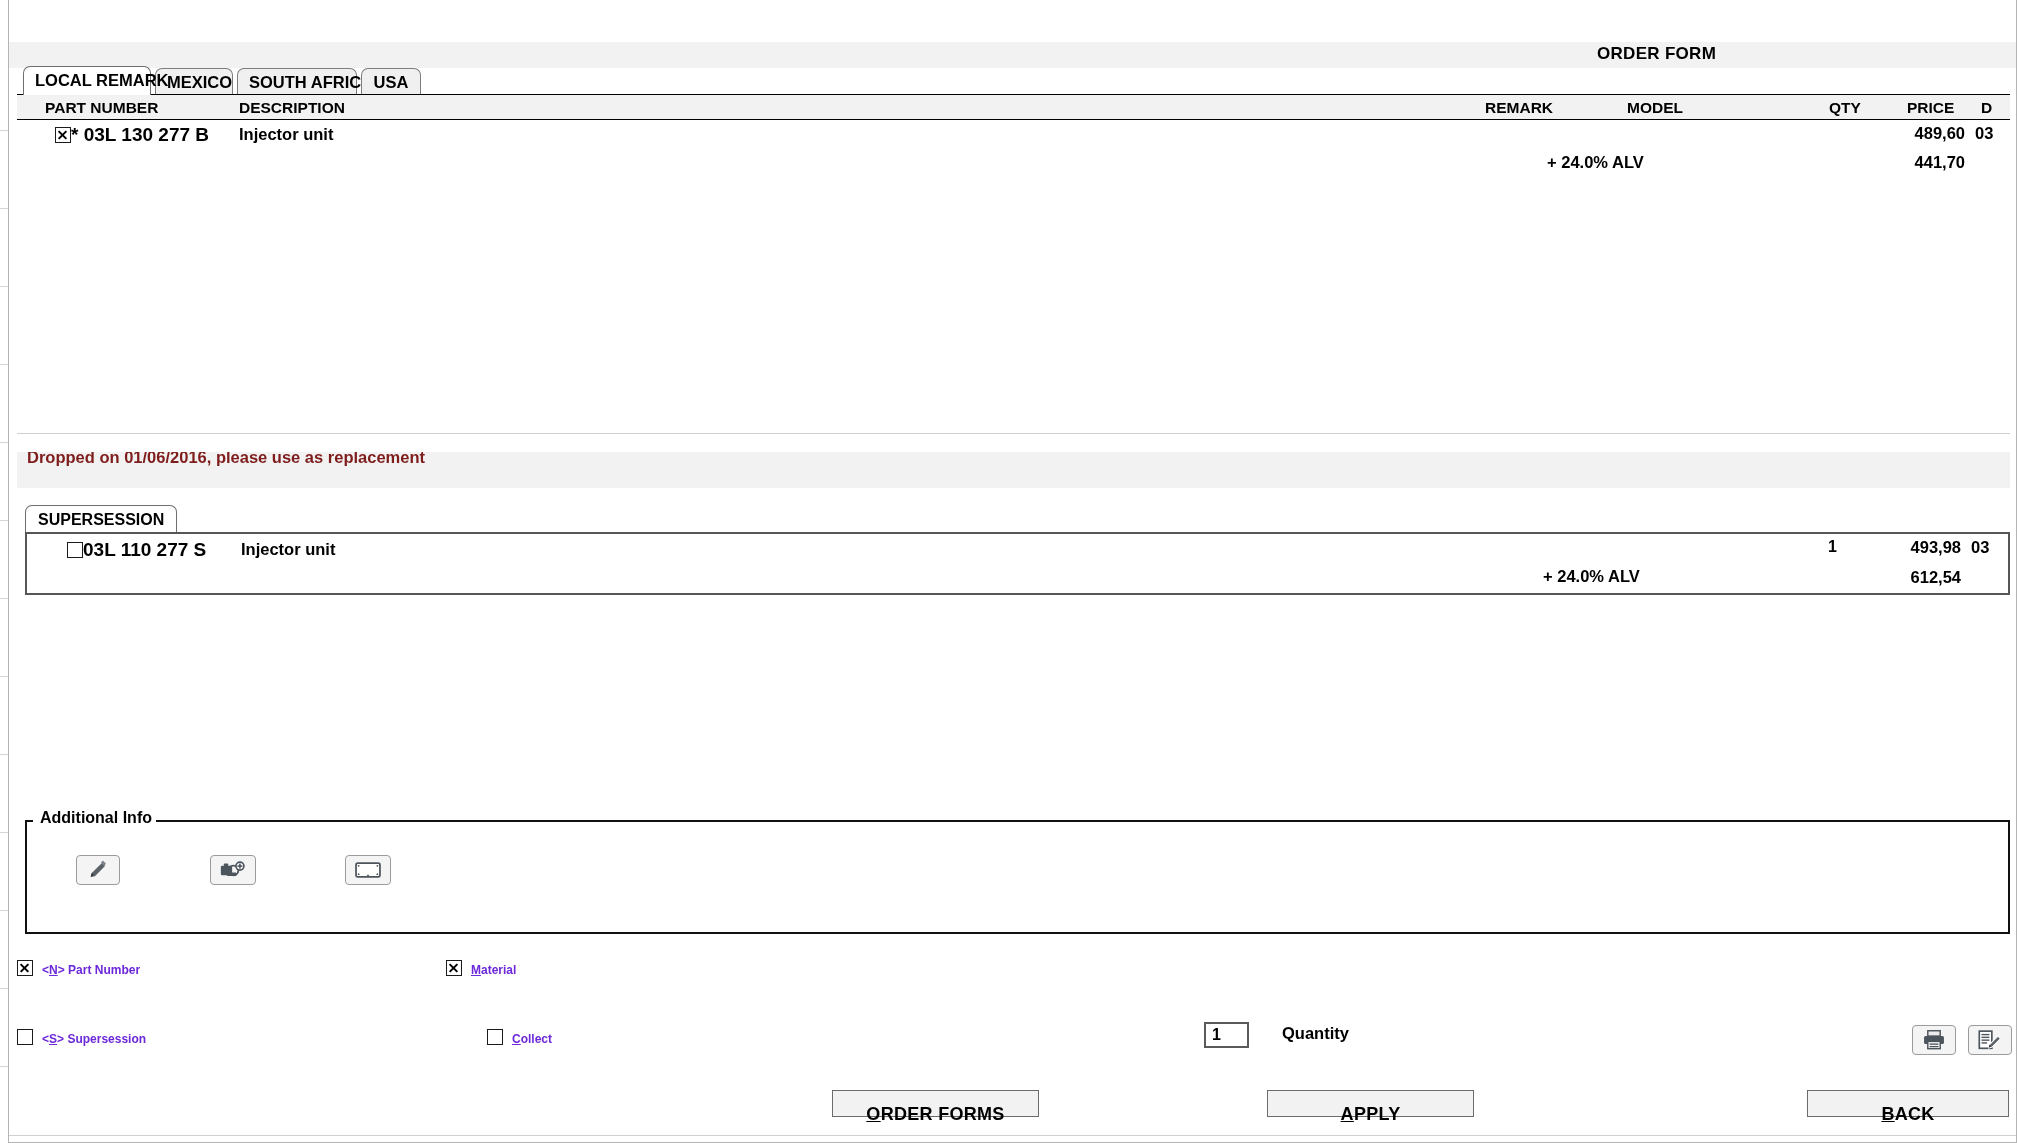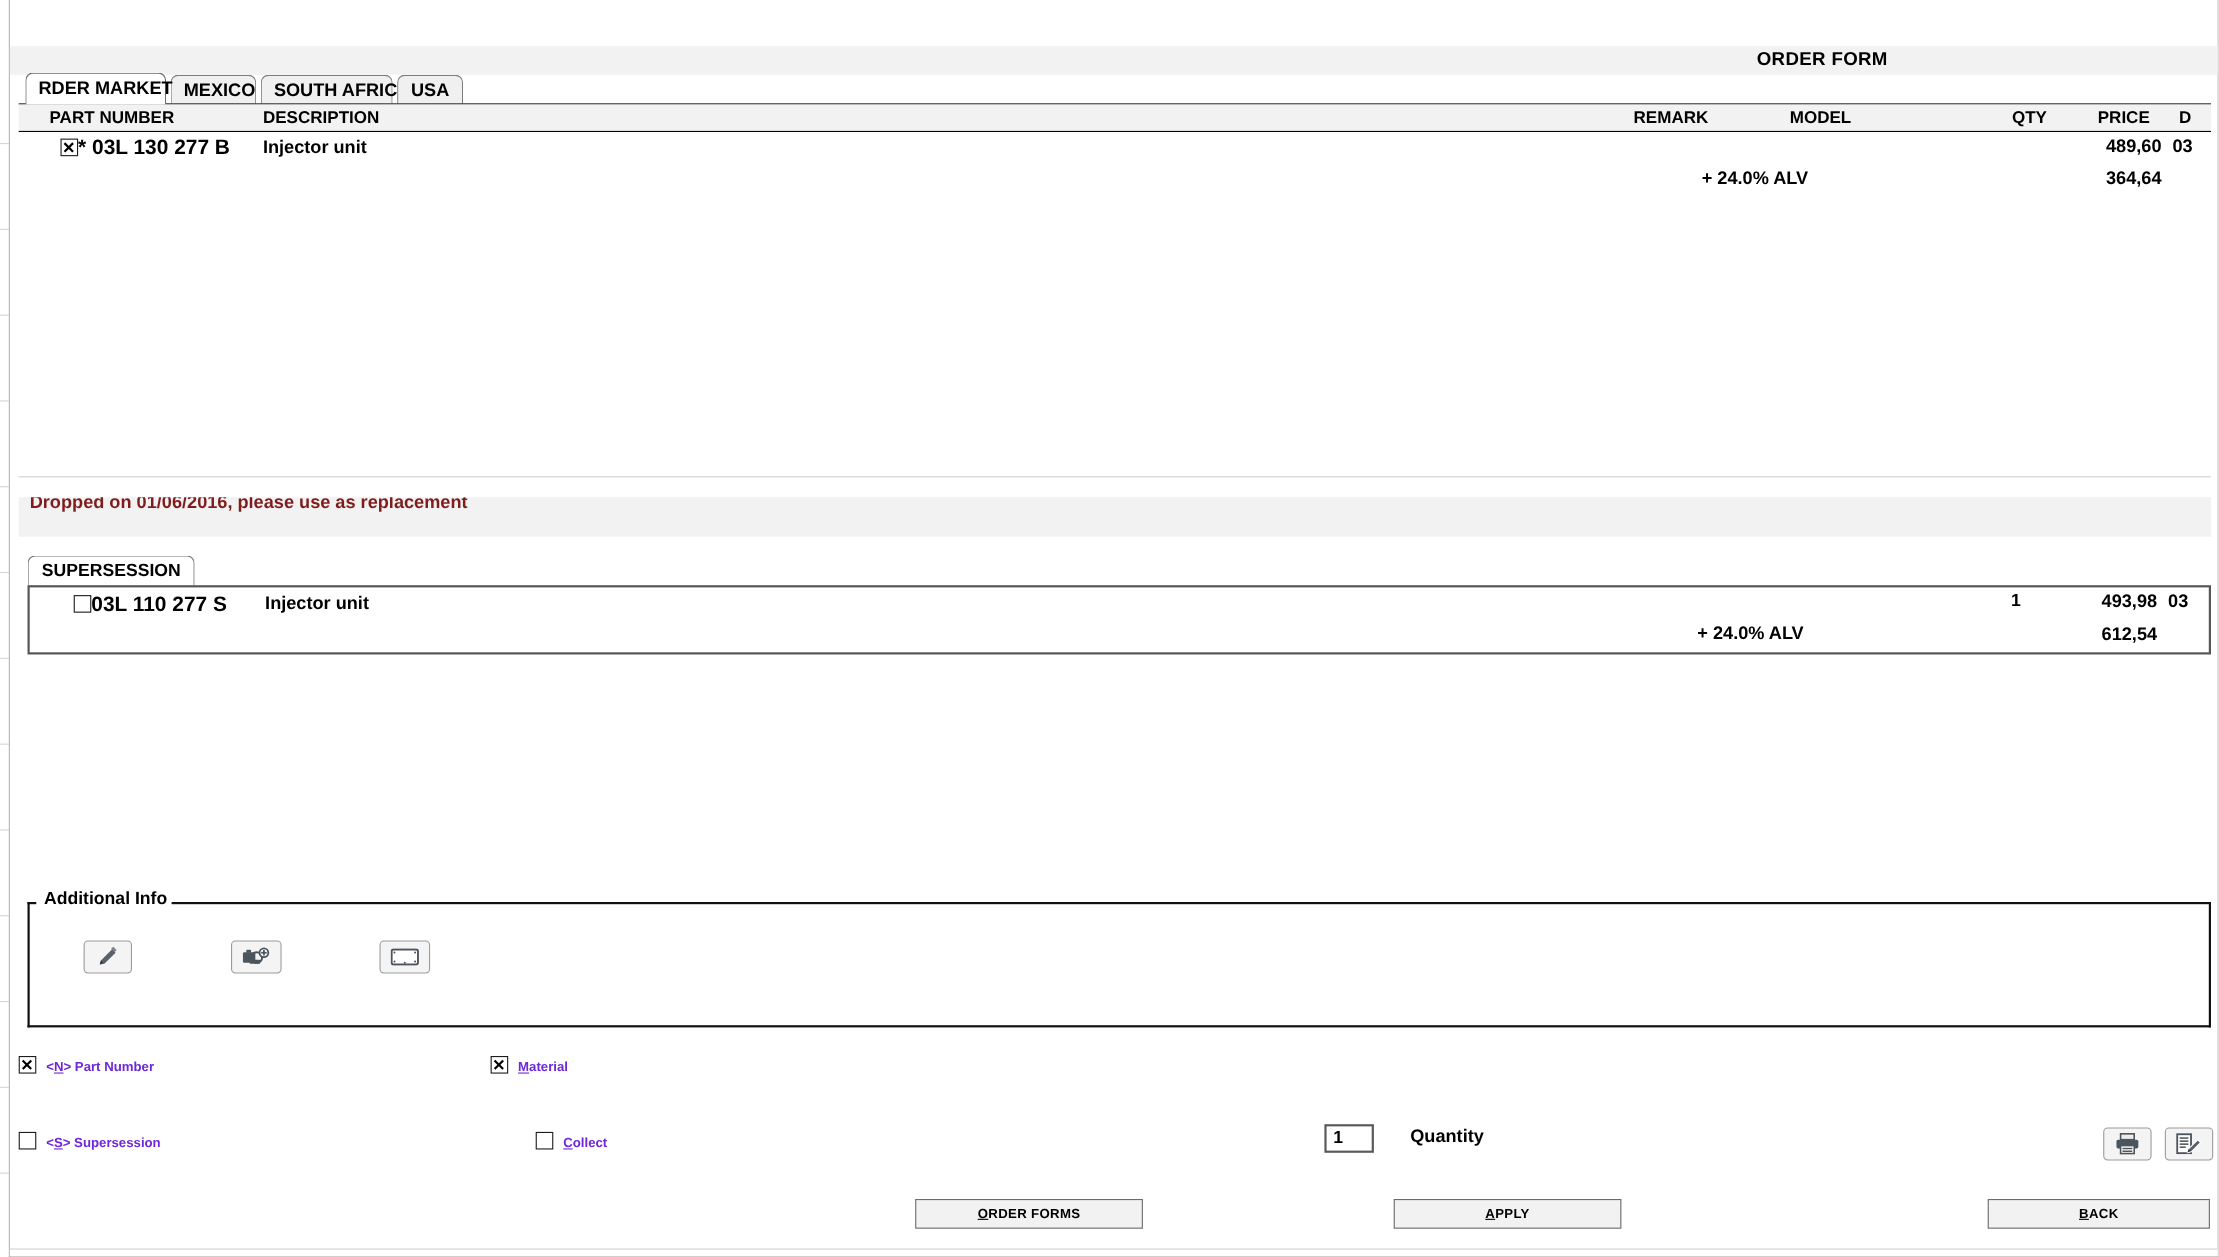--- a/index.html
+++ b/index.html
@@ -346,29 +346,29 @@
 
   
   .action-btn {
     position: absolute;
     top: 1090px;
     height: 27px;
     background: #f2f2f2;
     border: 1px solid #6b6b6b;
     box-sizing: border-box;
     font-family: "Liberation Sans", sans-serif;
-    font-size: 12px;
+    font-size: 18px;
     font-weight: bold;
     color: #000;
     letter-spacing: .3px;
     text-align: center;
     line-height: 25px;
     cursor: default;
     user-select: none;
-    padding: 0;
+    padding: 11px;
   }
   .btn-orderforms { left: 823px;  width: 207px; }
   .btn-apply      { left: 1258px; width: 207px; }
   .btn-back       { left: 1798px; width: 202px; }
 
   .bottom-edge {
     position: absolute;
     left: 0; bottom: 0;
     width: 100%; height: 6px;
     background: #ffffff;
@@ -395,21 +395,21 @@
 </div>
 
 <div class="dialog">
 
 
   <div class="orderform-caption">
     <span>ORDER FORM</span>
   </div>
 
   <div class="tabstrip">
-    <div class="tab active" style="left:14px;width:128px;top:-2px">RDER MARKET</div>
+    <div class="tab active" style="left:14px;width:128px;top:-2px">LOCAL REMARK</div>
     <div class="tab" style="left:146px;width:78px">MEXICO</div>
     <div class="tab" style="left:228px;width:120px">SOUTH AFRICA</div>
     <div class="tab" style="left:352px;width:60px">USA</div>
   </div>
 
   <div class="grid">
 
     <div class="grid-head">
       <div class="col col-part">PART NUMBER</div>
       <div class="col col-desc">DESCRIPTION</div>
@@ -427,21 +427,21 @@
           <span class="cb checked"></span><span>* 03L 130 277 B</span>
         </div>
         <div class="cell cell-desc">Injector unit</div>
         <div class="cell cell-qty"></div>
         <div class="cell cell-price">489,60</div>
         <div class="cell cell-d">03</div>
       </div>
 
       <div class="row">
         <div class="cell cell-alv">+ 24.0% ALV</div>
-        <div class="cell cell-price">364,64</div>
+        <div class="cell cell-price">441,70</div>
       </div>
 
     </div>
   </div>
 
   <div class="dropped-note">
     <span>Dropped on 01/06/2016, please use as replacement</span>
   </div>
 
   <div class="superstrip">

